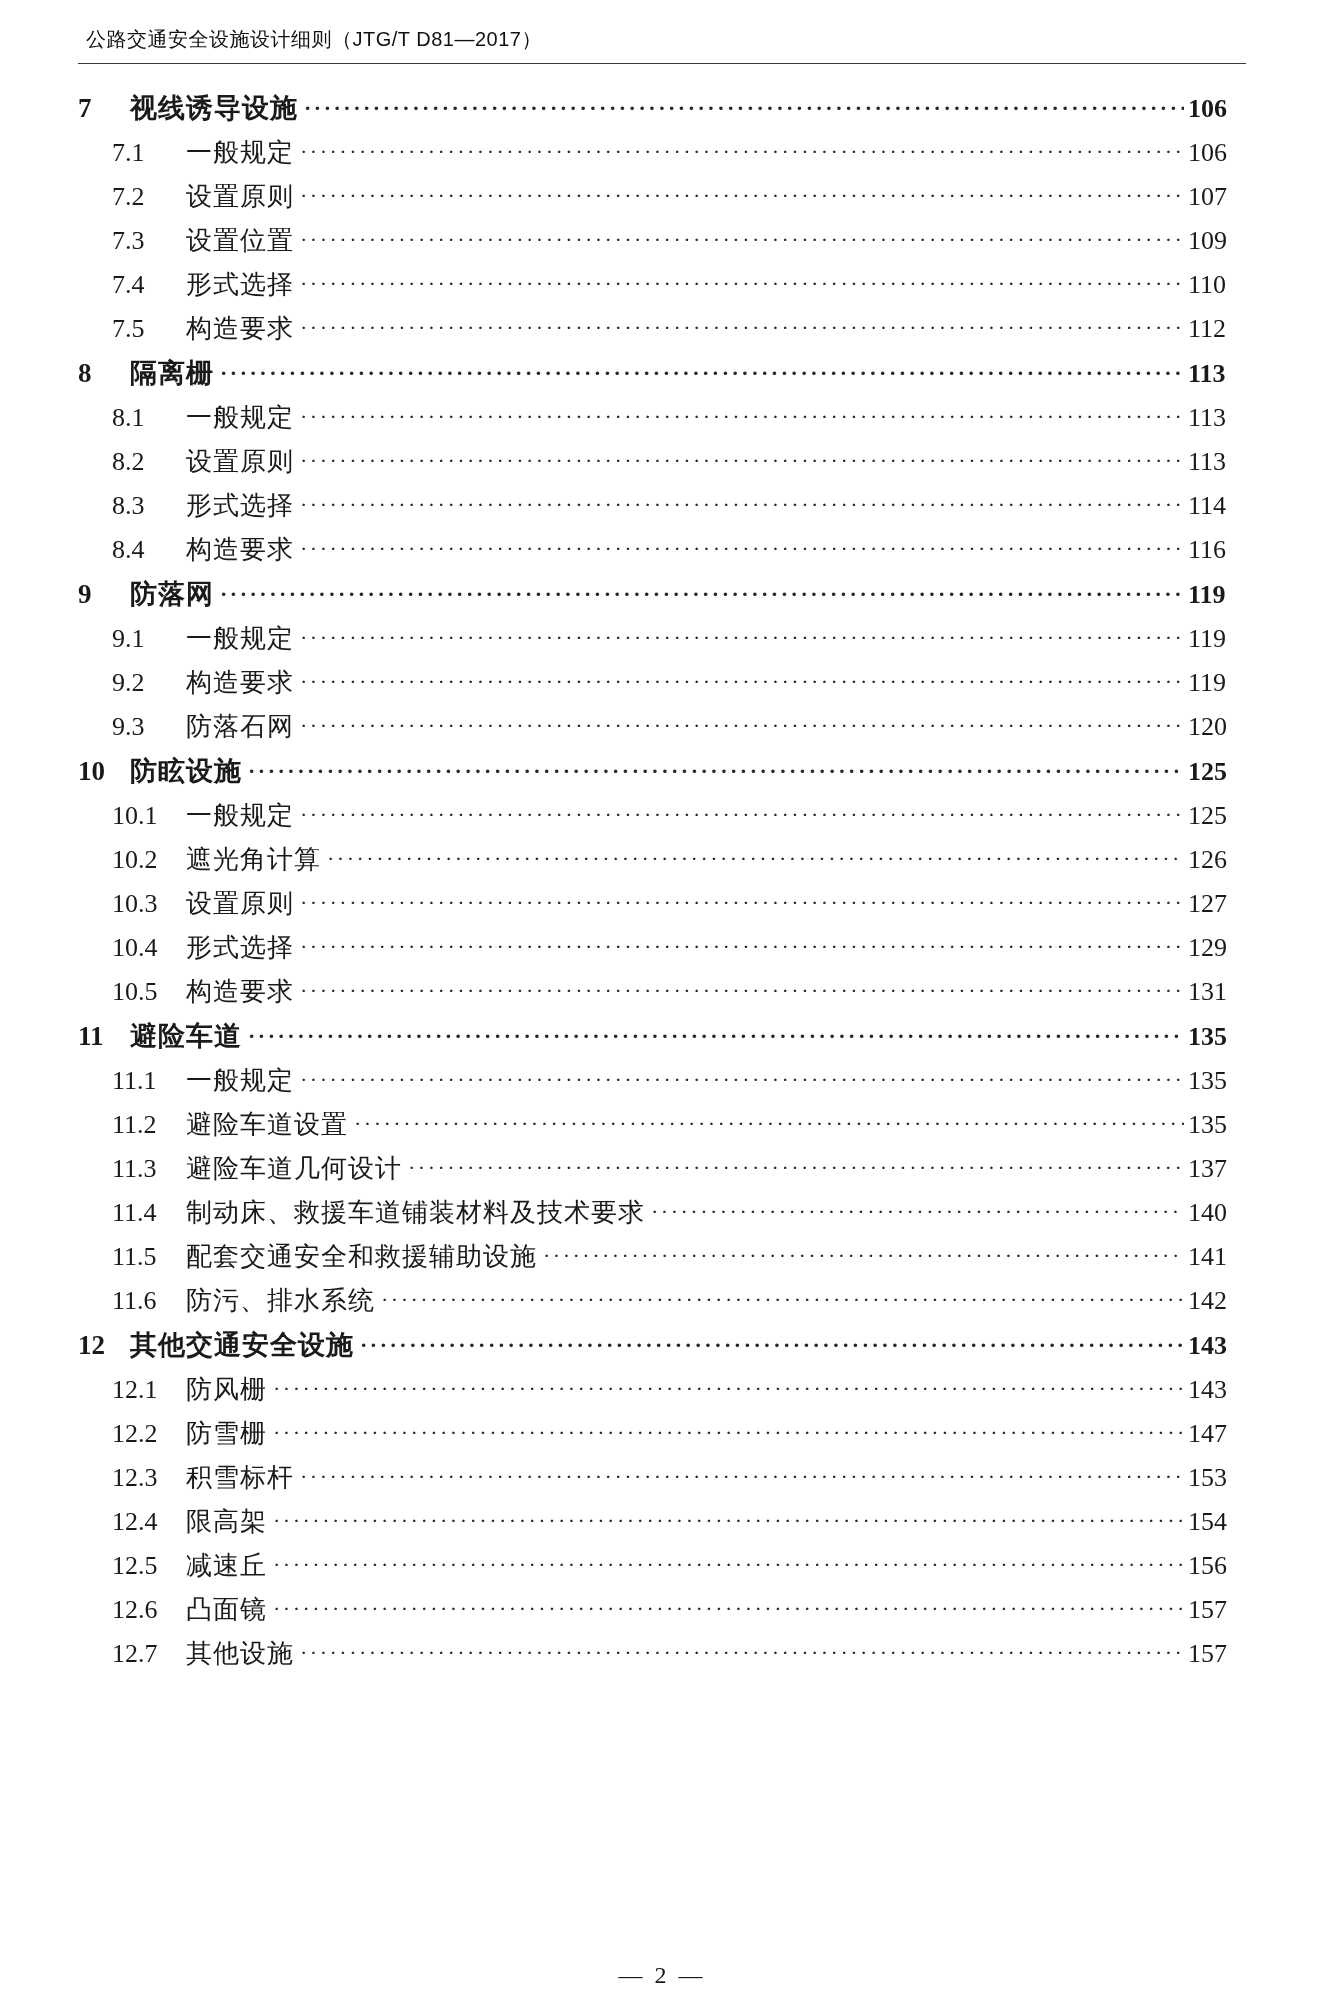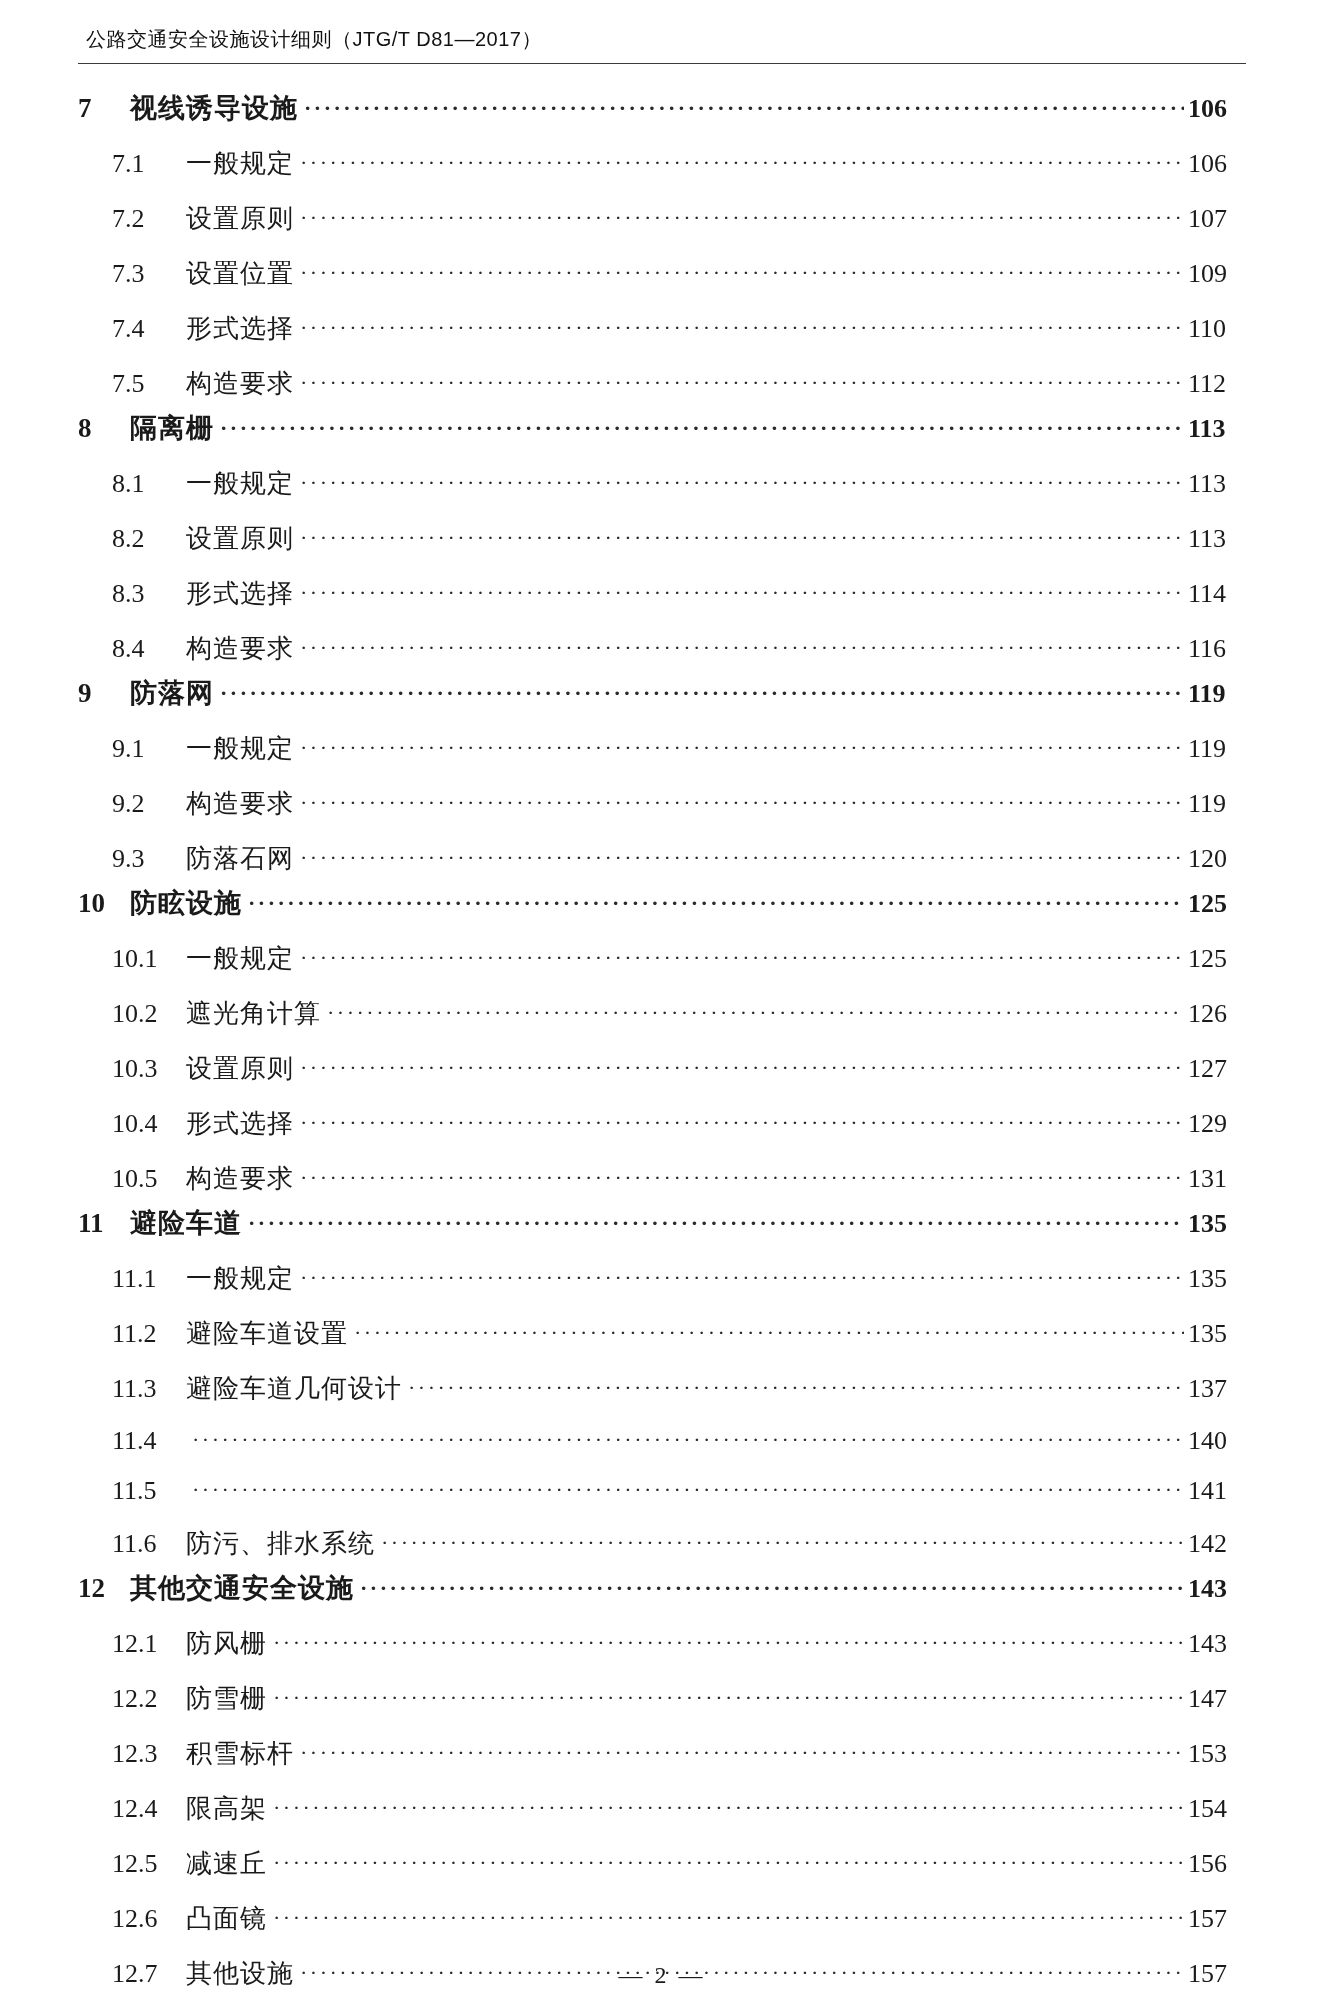--- a/index.html
+++ b/index.html
@@ -47,21 +47,21 @@
   }
   .toc-row.level1 {
     font-weight: bold;
     font-size: 27px;
     margin-top: 8px;
     margin-bottom: 8px;
     padding-left: 0px;
   }
   .toc-row.level2 {
     font-size: 26px;
-    margin-top: 20px;
+    margin-top: 9px;
     margin-bottom: 9px;
     padding-left: 34px;
   }
   .num {
     white-space: nowrap;
     flex: 0 0 auto;
   }
   .level1 .num {
     min-width: 52px;
   }
@@ -261,25 +261,27 @@
         <span class="page-no">135</span>
       </div>
       <div class="toc-row level2">
         <span class="num">11.3</span>
         <span class="title">避险车道几何设计</span>
         <span class="leader">·······················································································································</span>
         <span class="page-no">137</span>
       </div>
       <div class="toc-row level2">
         <span class="num">11.4</span>
+        <span class="title">制动床、救援车道铺装材料及技术要求</span>
         <span class="leader">·······················································································································</span>
         <span class="page-no">140</span>
       </div>
       <div class="toc-row level2">
         <span class="num">11.5</span>
+        <span class="title">配套交通安全和救援辅助设施</span>
         <span class="leader">·······················································································································</span>
         <span class="page-no">141</span>
       </div>
       <div class="toc-row level2">
         <span class="num">11.6</span>
         <span class="title">防污、排水系统</span>
         <span class="leader">·······················································································································</span>
         <span class="page-no">142</span>
       </div>
       <div class="toc-row level1">

